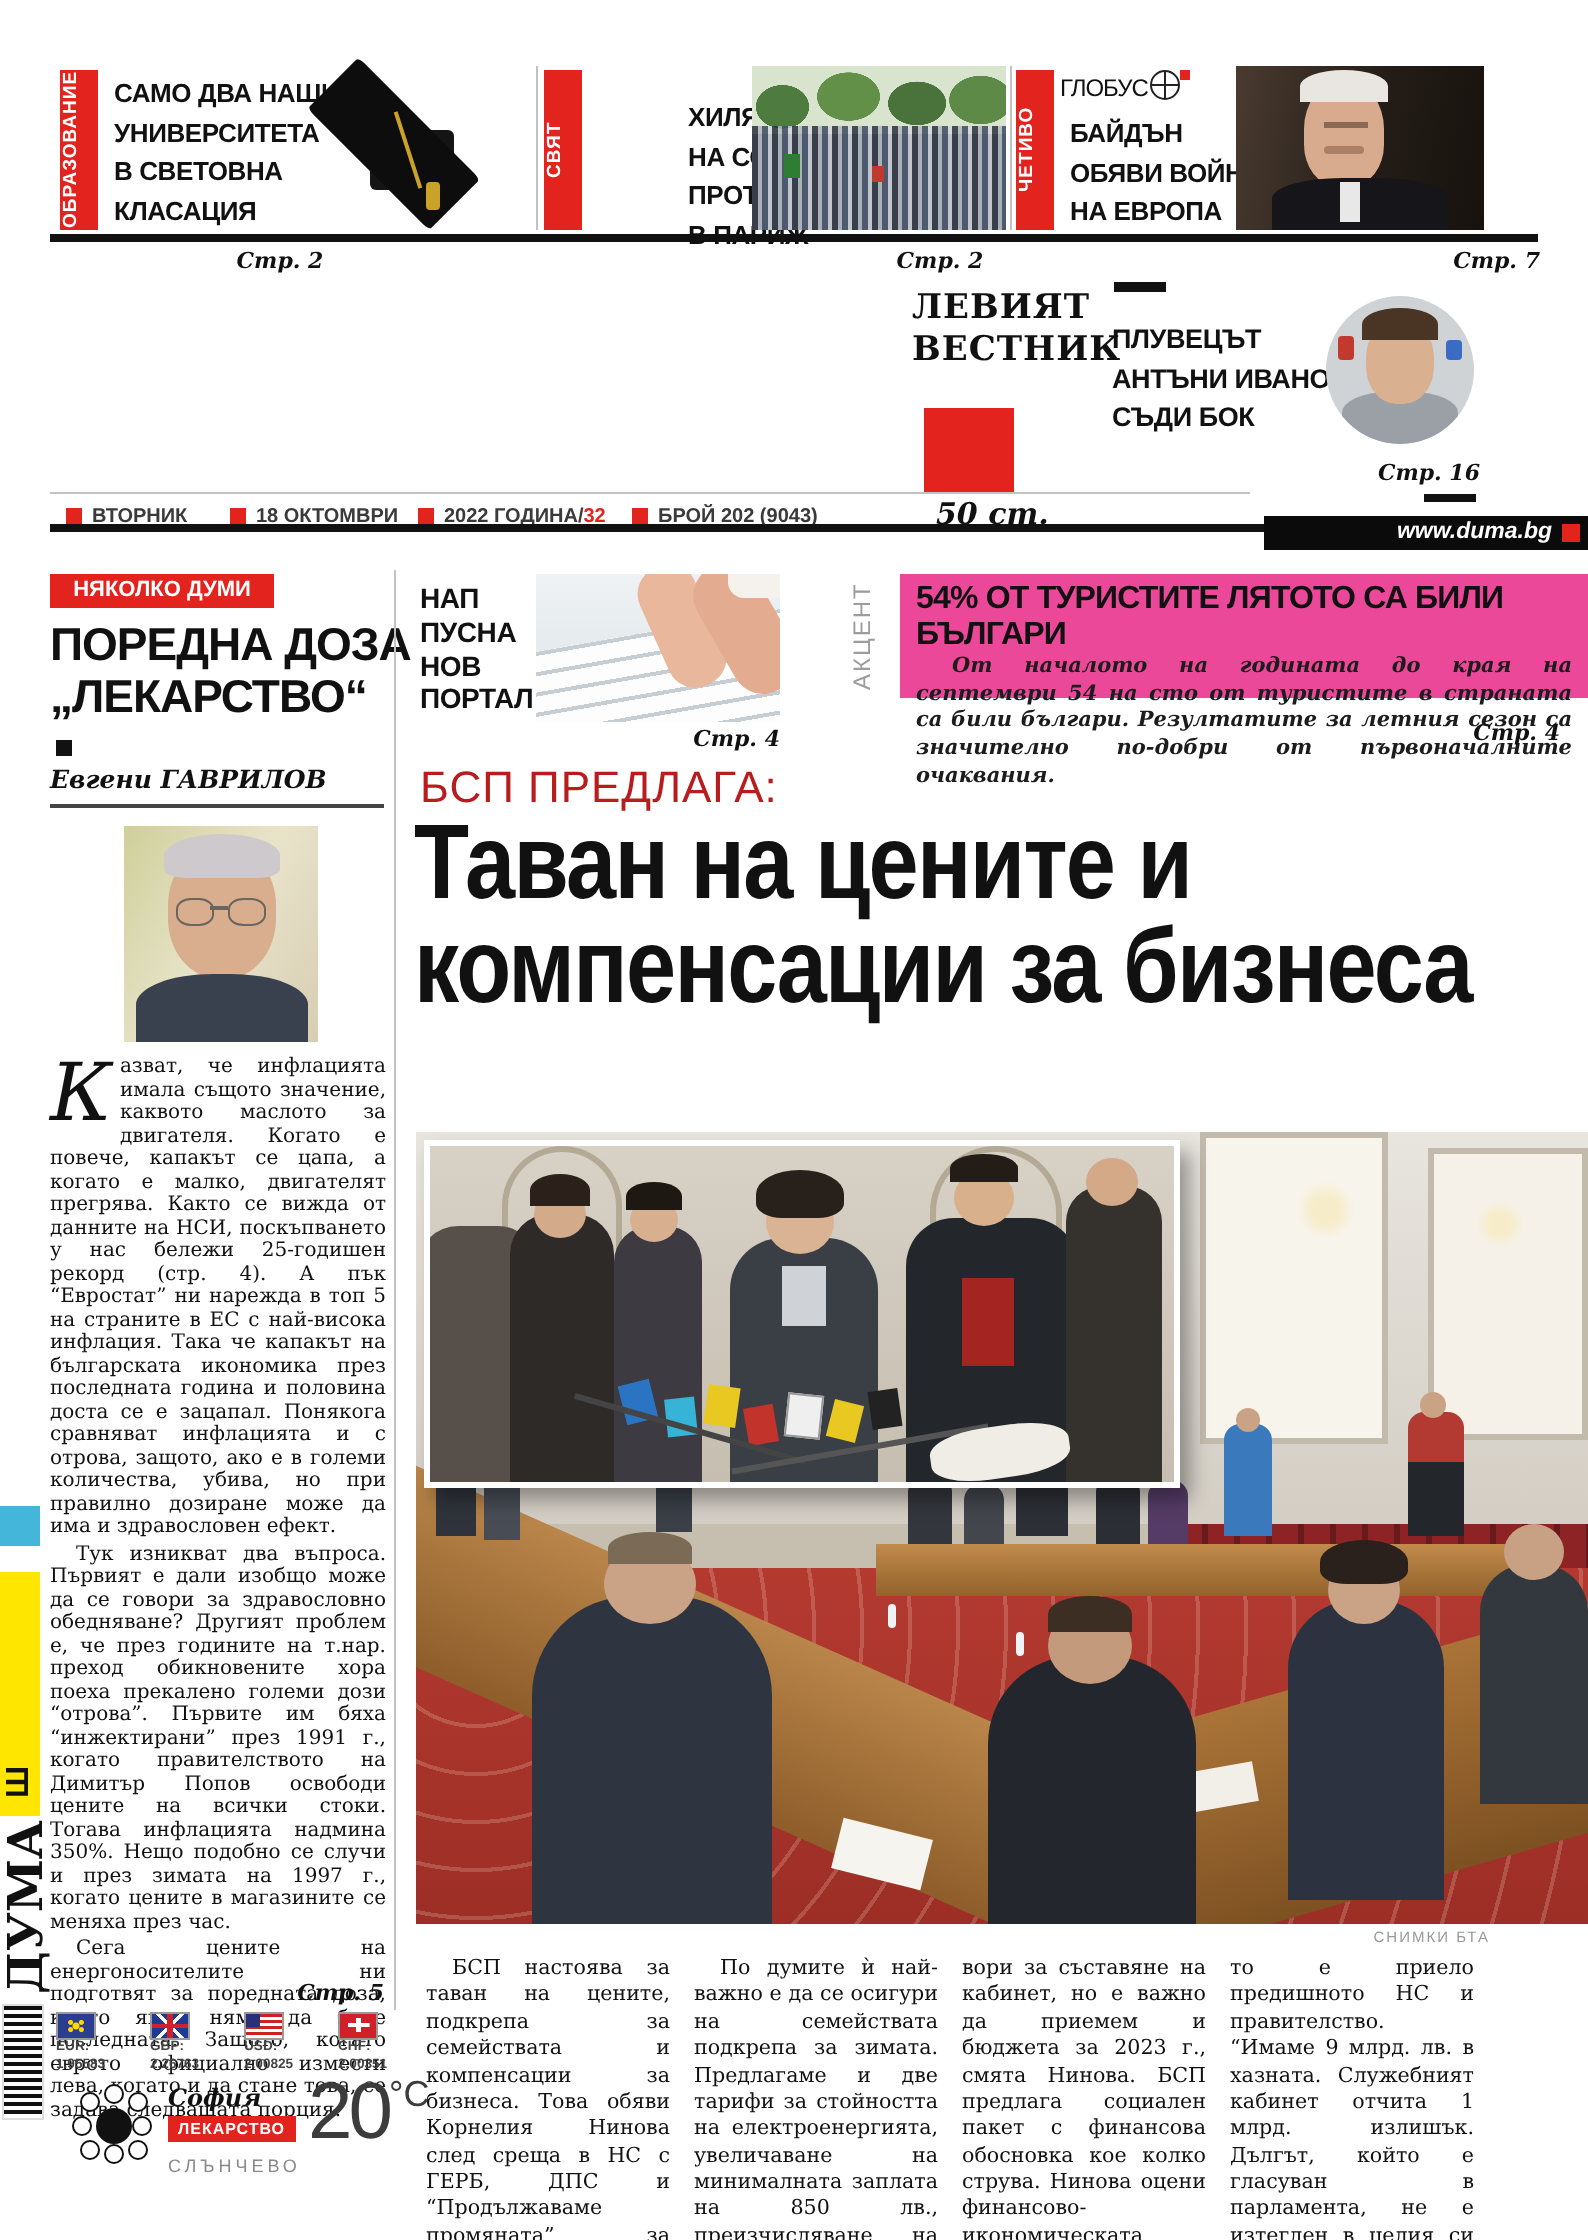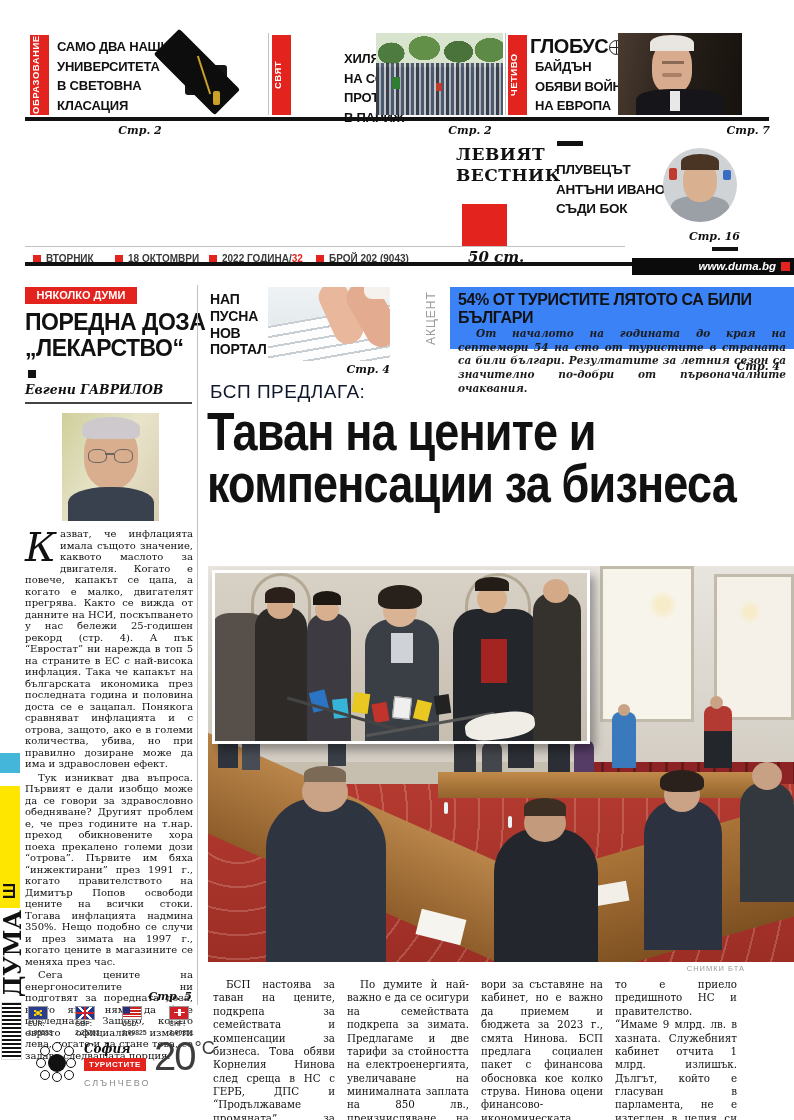--- a/index.html
+++ b/index.html
@@ -24,26 +24,26 @@
   .dl-item{font-size:10px;font-weight:bold;color:#3a3a3a;}
   .redsq{display:inline-block;width:8px;height:8px;background:#e3231e;margin-right:5px;vertical-align:middle;}
   
   .op-head{font-weight:bold;font-size:23px;line-height:1.12;letter-spacing:-0.5px;}
   .serifbody{font-family:"DejaVu Serif",serif;font-size:10px;line-height:1.15;text-align:justify;}
   .serifbody p{margin:0 0 2px 0;}
   .indent{text-indent:13px;}
   .dropcap{float:left;font-family:"DejaVu Serif",serif;font-size:40px;line-height:.85;
            font-style:italic;padding:2px 4px 0 0;}
   
-  .akc-box{background:#3b82f6;}
+  .akc-box{background:#ec4899;}
   .akc-head{font-weight:bold;font-size:16px;letter-spacing:-0.4px;}
   .akc-lead{font-family:"DejaVu Serif",serif;font-style:italic;font-weight:bold;font-size:10.5px;
             line-height:1.3;text-align:justify;text-indent:18px;color:#1c1c1c;}
   
-  .kicker{font-size:19px;color:#0f172a;letter-spacing:.5px;}
+  .kicker{font-size:22px;color:#b91c1c;letter-spacing:.5px;}
   .mainhead{font-weight:bold;font-size:53px;line-height:.98;letter-spacing:-1px;
             transform:scaleX(.85);transform-origin:0 0;width:690px;}
   .subhead{font-weight:bold;font-size:17px;line-height:1.3;letter-spacing:-0.2px;}
   .col{position:absolute;top:0;width:122px;font-family:"DejaVu Serif",serif;font-size:10.3px;
        line-height:1.3;text-align:justify;}
   .col p{margin:0;}
   .credit{font-size:7.5px;color:#999;letter-spacing:1px;}
   
   .photo{overflow:hidden;}
   .inset{border:3px solid #fff;box-shadow:5px 6px 9px rgba(0,0,0,.35);}
@@ -95,21 +95,21 @@
       <div class="abs" style="left:0;top:30px;width:127px;height:52px;background:
         repeating-linear-gradient(90deg,rgba(42,48,60,.85) 0 3px,rgba(176,182,190,.8) 3px 5px,rgba(70,82,104,.9) 5px 8px,rgba(210,214,218,.75) 8px 10px);"></div>
       <div class="abs" style="left:16px;top:44px;width:8px;height:12px;background:#2f7d32;"></div>
       <div class="abs" style="left:60px;top:50px;width:6px;height:8px;background:#c23a2e;"></div>
     </div>
   </div>
   <div class="abs rule-grey" style="left:505px;top:33px;width:1px;height:82px;"></div>
 
   <div class="abs" style="left:508px;top:33px;width:261px;height:84px;">
     <div class="abs redtab vtext" style="left:0px;top:2px;width:19px;height:80px;">ЧЕТИВО</div>
-    <div class="abs" style="left:22px;top:2px;height:16px;font-weight:bold;font-size:20px;letter-spacing:-0.5px;">
+    <div class="abs" style="left:22px;top:2px;height:16px;font-weight:normal;font-size:12px;letter-spacing:-0.5px;">
       <span>ГЛОБУС</span><span style="display:inline-block;width:13px;height:13px;border:1.5px solid #222;border-radius:50%;vertical-align:-2px;margin-left:1px;background:linear-gradient(#0000 45%,#222 45% 55%,#0000 55%),linear-gradient(90deg,#0000 45%,#222 45% 55%,#0000 55%);"></span><span style="display:inline-block;width:5px;height:5px;background:#e3231e;vertical-align:8px;"></span>
     </div>
     <div class="abs teaser-title ws" style="left:27px;top:24px;">БАЙДЪН
 ОБЯВИ ВОЙНА
 НА ЕВРОПА</div>
     <div class="abs photo" style="left:110px;top:0px;width:124px;height:82px;background:linear-gradient(100deg,#4a3b30,#241d17 55%,#17120e);">
       <div class="abs" style="left:34px;top:8px;width:40px;height:52px;background:#d8ab8e;border-radius:45% 45% 40% 40%;"></div>
       <div class="abs" style="left:32px;top:2px;width:44px;height:16px;background:#e9e6e2;border-radius:50% 50% 0 0;"></div>
       <div class="abs" style="left:44px;top:28px;width:22px;height:3px;background:#8a6a55;"></div>
       <div class="abs" style="left:44px;top:40px;width:20px;height:4px;background:#a97f66;border-radius:2px;"></div>
@@ -345,18 +345,18 @@
       <div class="petal" style="left:14px;top:-2px;"></div>
       <div class="petal" style="left:14px;top:28px;"></div>
       <div class="petal" style="left:-2px;top:14px;"></div>
       <div class="petal" style="left:28px;top:14px;"></div>
       <div class="petal" style="left:2px;top:2px;"></div>
       <div class="petal" style="left:26px;top:2px;"></div>
       <div class="petal" style="left:2px;top:26px;"></div>
       <div class="petal" style="left:26px;top:26px;"></div>
     </div>
     <div class="abs wx-city" style="left:46px;top:0px;">София</div>
-    <div class="abs wx-max" style="left:46px;top:16px;">ТУРИСТИТЕ</div>
+    <div class="abs wx-max" style="left:46px;top:16px;">ЛЕКАРСТВО</div>
     <div class="abs wx-cond" style="left:46px;top:36px;">СЛЪНЧЕВО</div>
     <div class="abs wx-temp" style="left:116px;top:-8px;"><span>20</span><span class="wx-unit">°С</span></div>
   </div>
 
 </div>
 
 </body></html>

